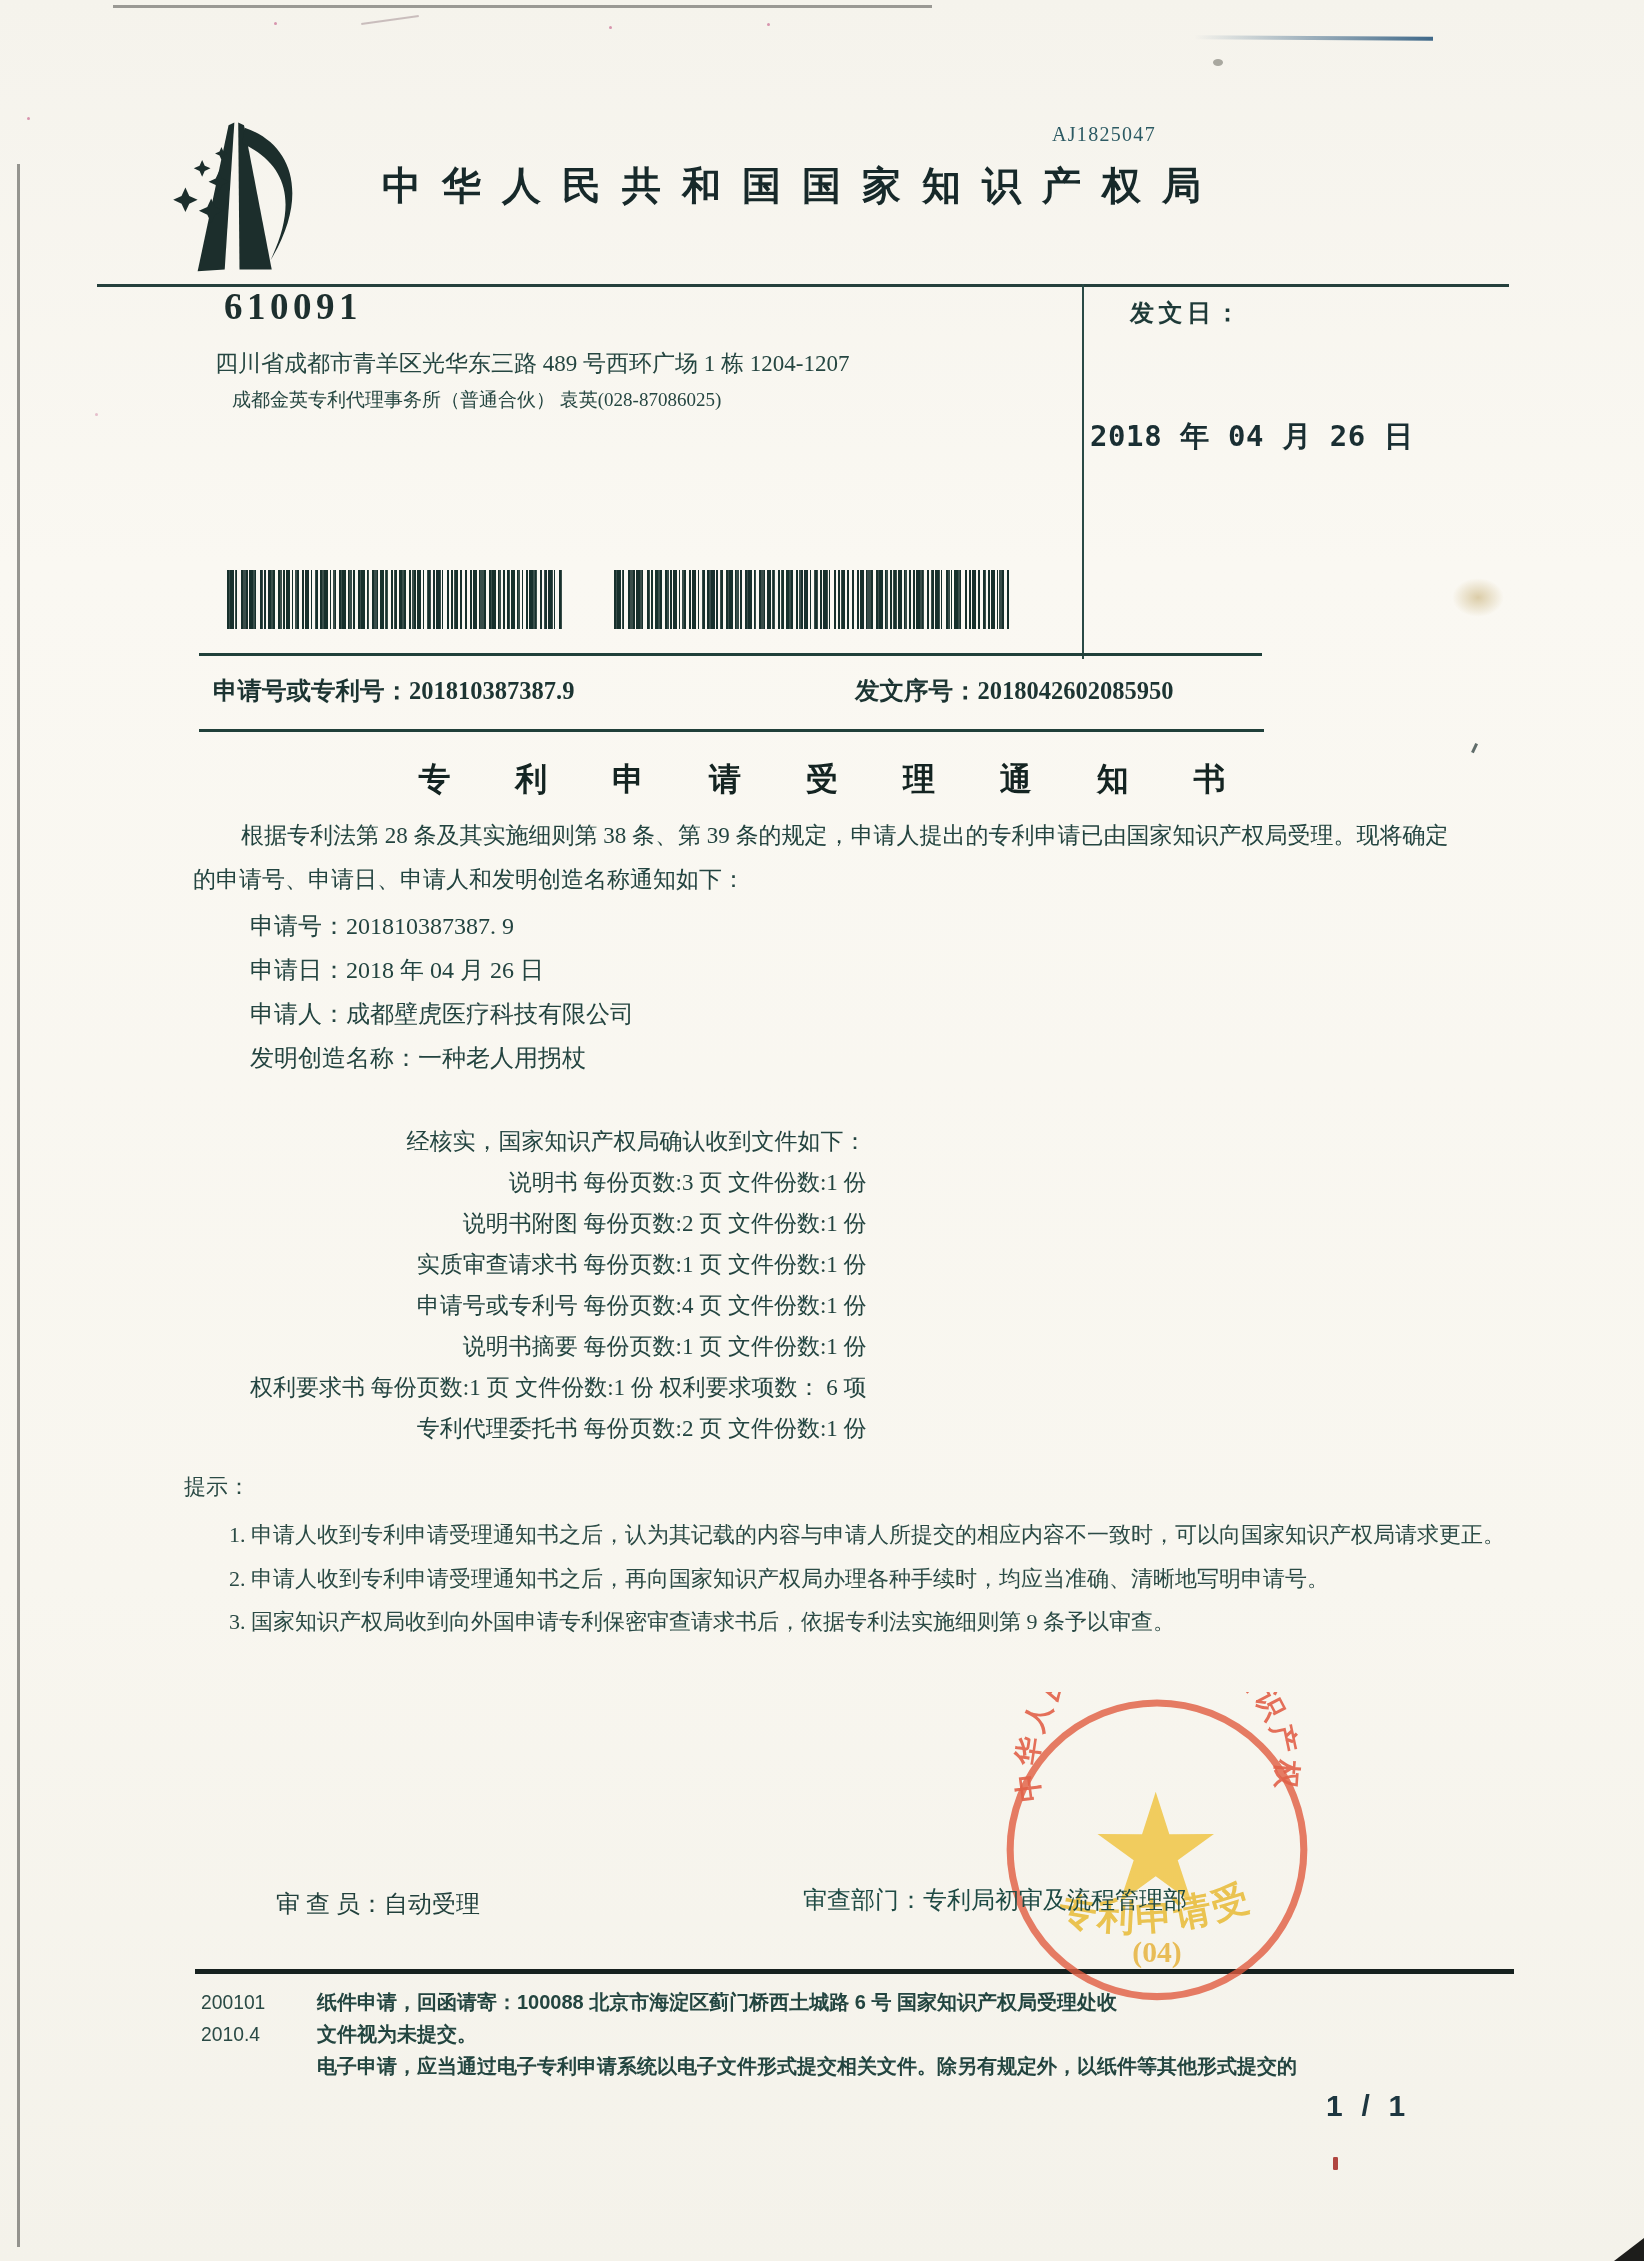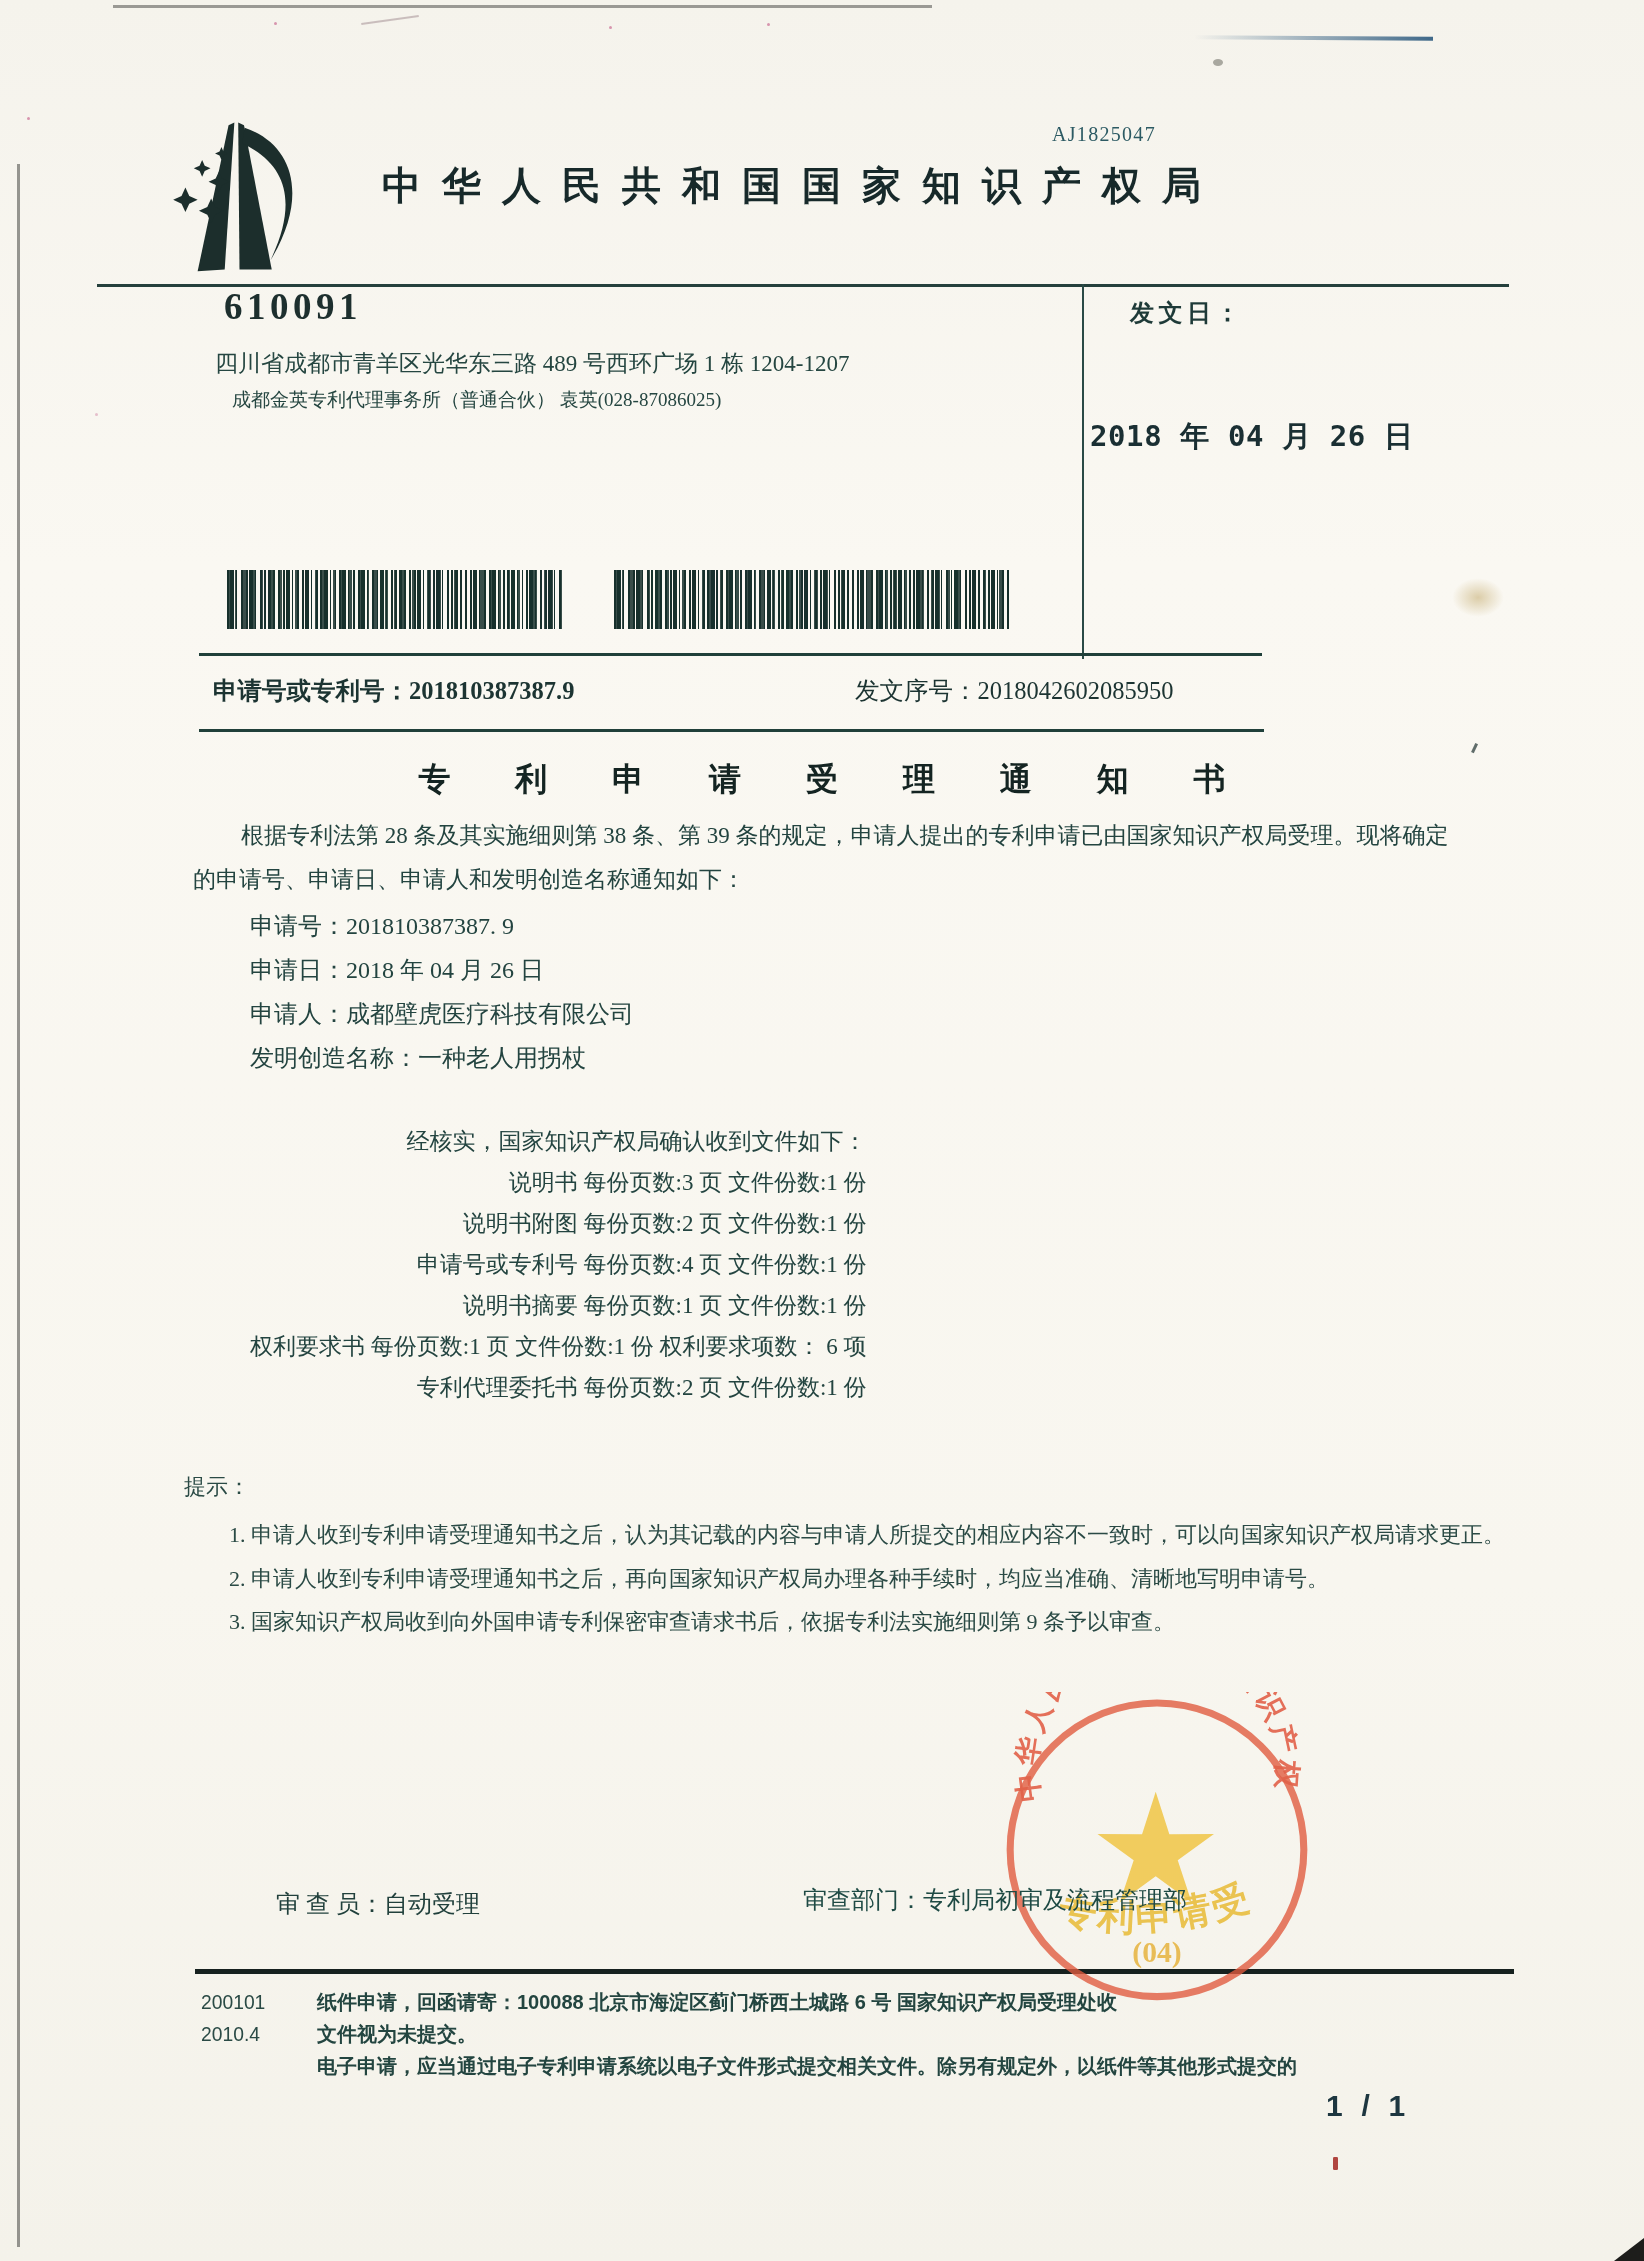--- a/index.html
+++ b/index.html
@@ -42,21 +42,21 @@
   
   .barcode{height:59px;background-image:
     repeating-linear-gradient(90deg,#17302c 0 1.9px,transparent 1.9px 3.2px,#17302c 3.2px 7px,transparent 7px 9px,#17302c 9px 10.3px,transparent 10.3px 14px,#17302c 14px 16px,transparent 16px 18.7px),
     repeating-linear-gradient(90deg,rgba(23,48,44,.85) 0 2.6px,transparent 2.6px 8.4px,rgba(23,48,44,.85) 8.4px 9.7px,transparent 9.7px 15.5px,rgba(23,48,44,.85) 15.5px 19.3px,transparent 19.3px 26.4px);}
   .bc1{left:227px;top:570px;width:335px;}
   .bc2{left:614px;top:570px;width:395px;}
 
   .rule-mid1{left:199px;top:653px;width:1063px;height:2.6px;background:#20403a;}
   .rule-mid2{left:199px;top:729px;width:1065px;height:2.6px;background:#20403a;}
   .ref-row1{left:213px;top:674px;font-weight:bold;font-size:24.5px;color:#1c3432;}
-  .ref-row2{left:855px;top:674px;font-weight:normal;font-size:24.5px;color:#1c3432;}
+  .ref-row2{left:855px;top:674px;font-weight:bold;font-size:24.5px;color:#1c3432;}
 
   
   .notice-title{left:50%;transform:translateX(-50%);top:758px;font-family:"Liberation Sans",sans-serif;font-weight:bold;font-size:32px;letter-spacing:28px;padding-left:28px;color:#142422;}
   .intro{left:193px;top:814px;width:1261px;font-size:23px;line-height:44px;text-indent:48px;color:#234440;}
   .details{left:250px;top:904px;font-size:24px;color:#234440;}
   .details div{line-height:44px;}
   .received{left:250px;top:1121px;font-size:23px;color:#234440;}
   .received div{line-height:41px;text-align:right;}
 
   .tips{left:184px;top:1469px;width:1333px;font-size:22px;color:#2a4a45;}
@@ -136,20 +136,21 @@
     <div class="nowrap">申请号：201810387387. 9</div>
     <div class="nowrap">申请日：2018 年 04 月 26 日</div>
     <div class="nowrap">申请人：成都壁虎医疗科技有限公司</div>
     <div class="nowrap">发明创造名称：一种老人用拐杖</div>
   </div>
 
   <div class="abs received">
     <div class="nowrap">经核实，国家知识产权局确认收到文件如下：</div>
     <div class="nowrap">说明书 每份页数:3 页 文件份数:1 份</div>
     <div class="nowrap">说明书附图 每份页数:2 页 文件份数:1 份</div>
+    <div class="nowrap">实质审查请求书 每份页数:1 页 文件份数:1 份</div>
     <div class="nowrap">申请号或专利号 每份页数:4 页 文件份数:1 份</div>
     <div class="nowrap">说明书摘要 每份页数:1 页 文件份数:1 份</div>
     <div class="nowrap">权利要求书 每份页数:1 页 文件份数:1 份 权利要求项数：  6 项</div>
     <div class="nowrap">专利代理委托书 每份页数:2 页 文件份数:1 份</div>
   </div>
 
   <div class="abs tips">
     <div class="tips-head">提示：</div>
     <div class="tip">1. 申请人收到专利申请受理通知书之后，认为其记载的内容与申请人所提交的相应内容不一致时，可以向国家知识产权局请求更正。</div>
     <div class="tip">2. 申请人收到专利申请受理通知书之后，再向国家知识产权局办理各种手续时，均应当准确、清晰地写明申请号。</div>

